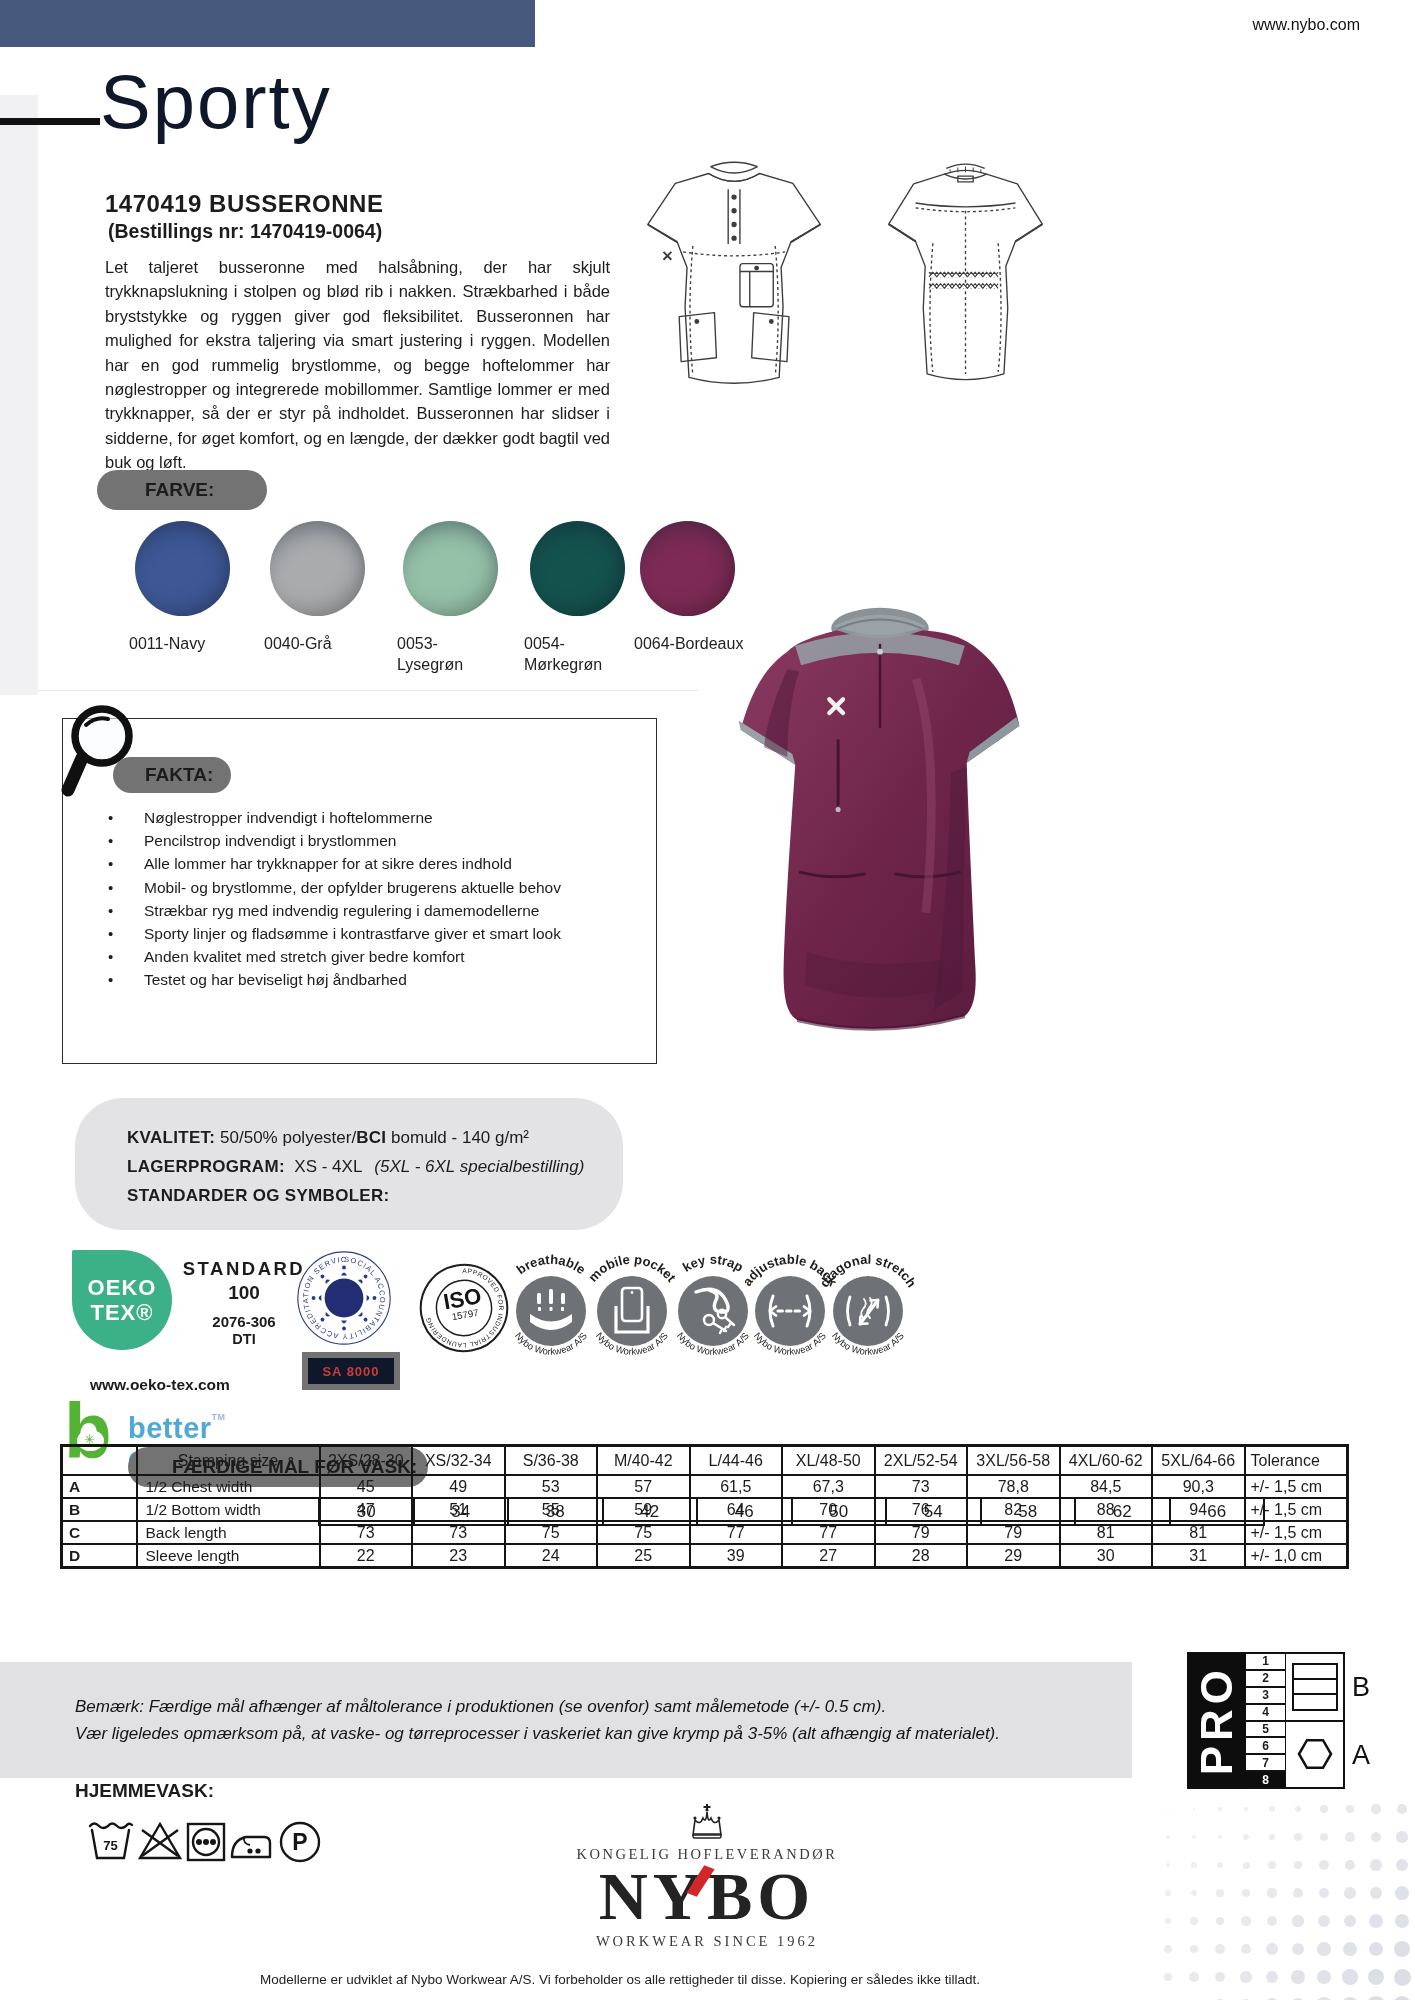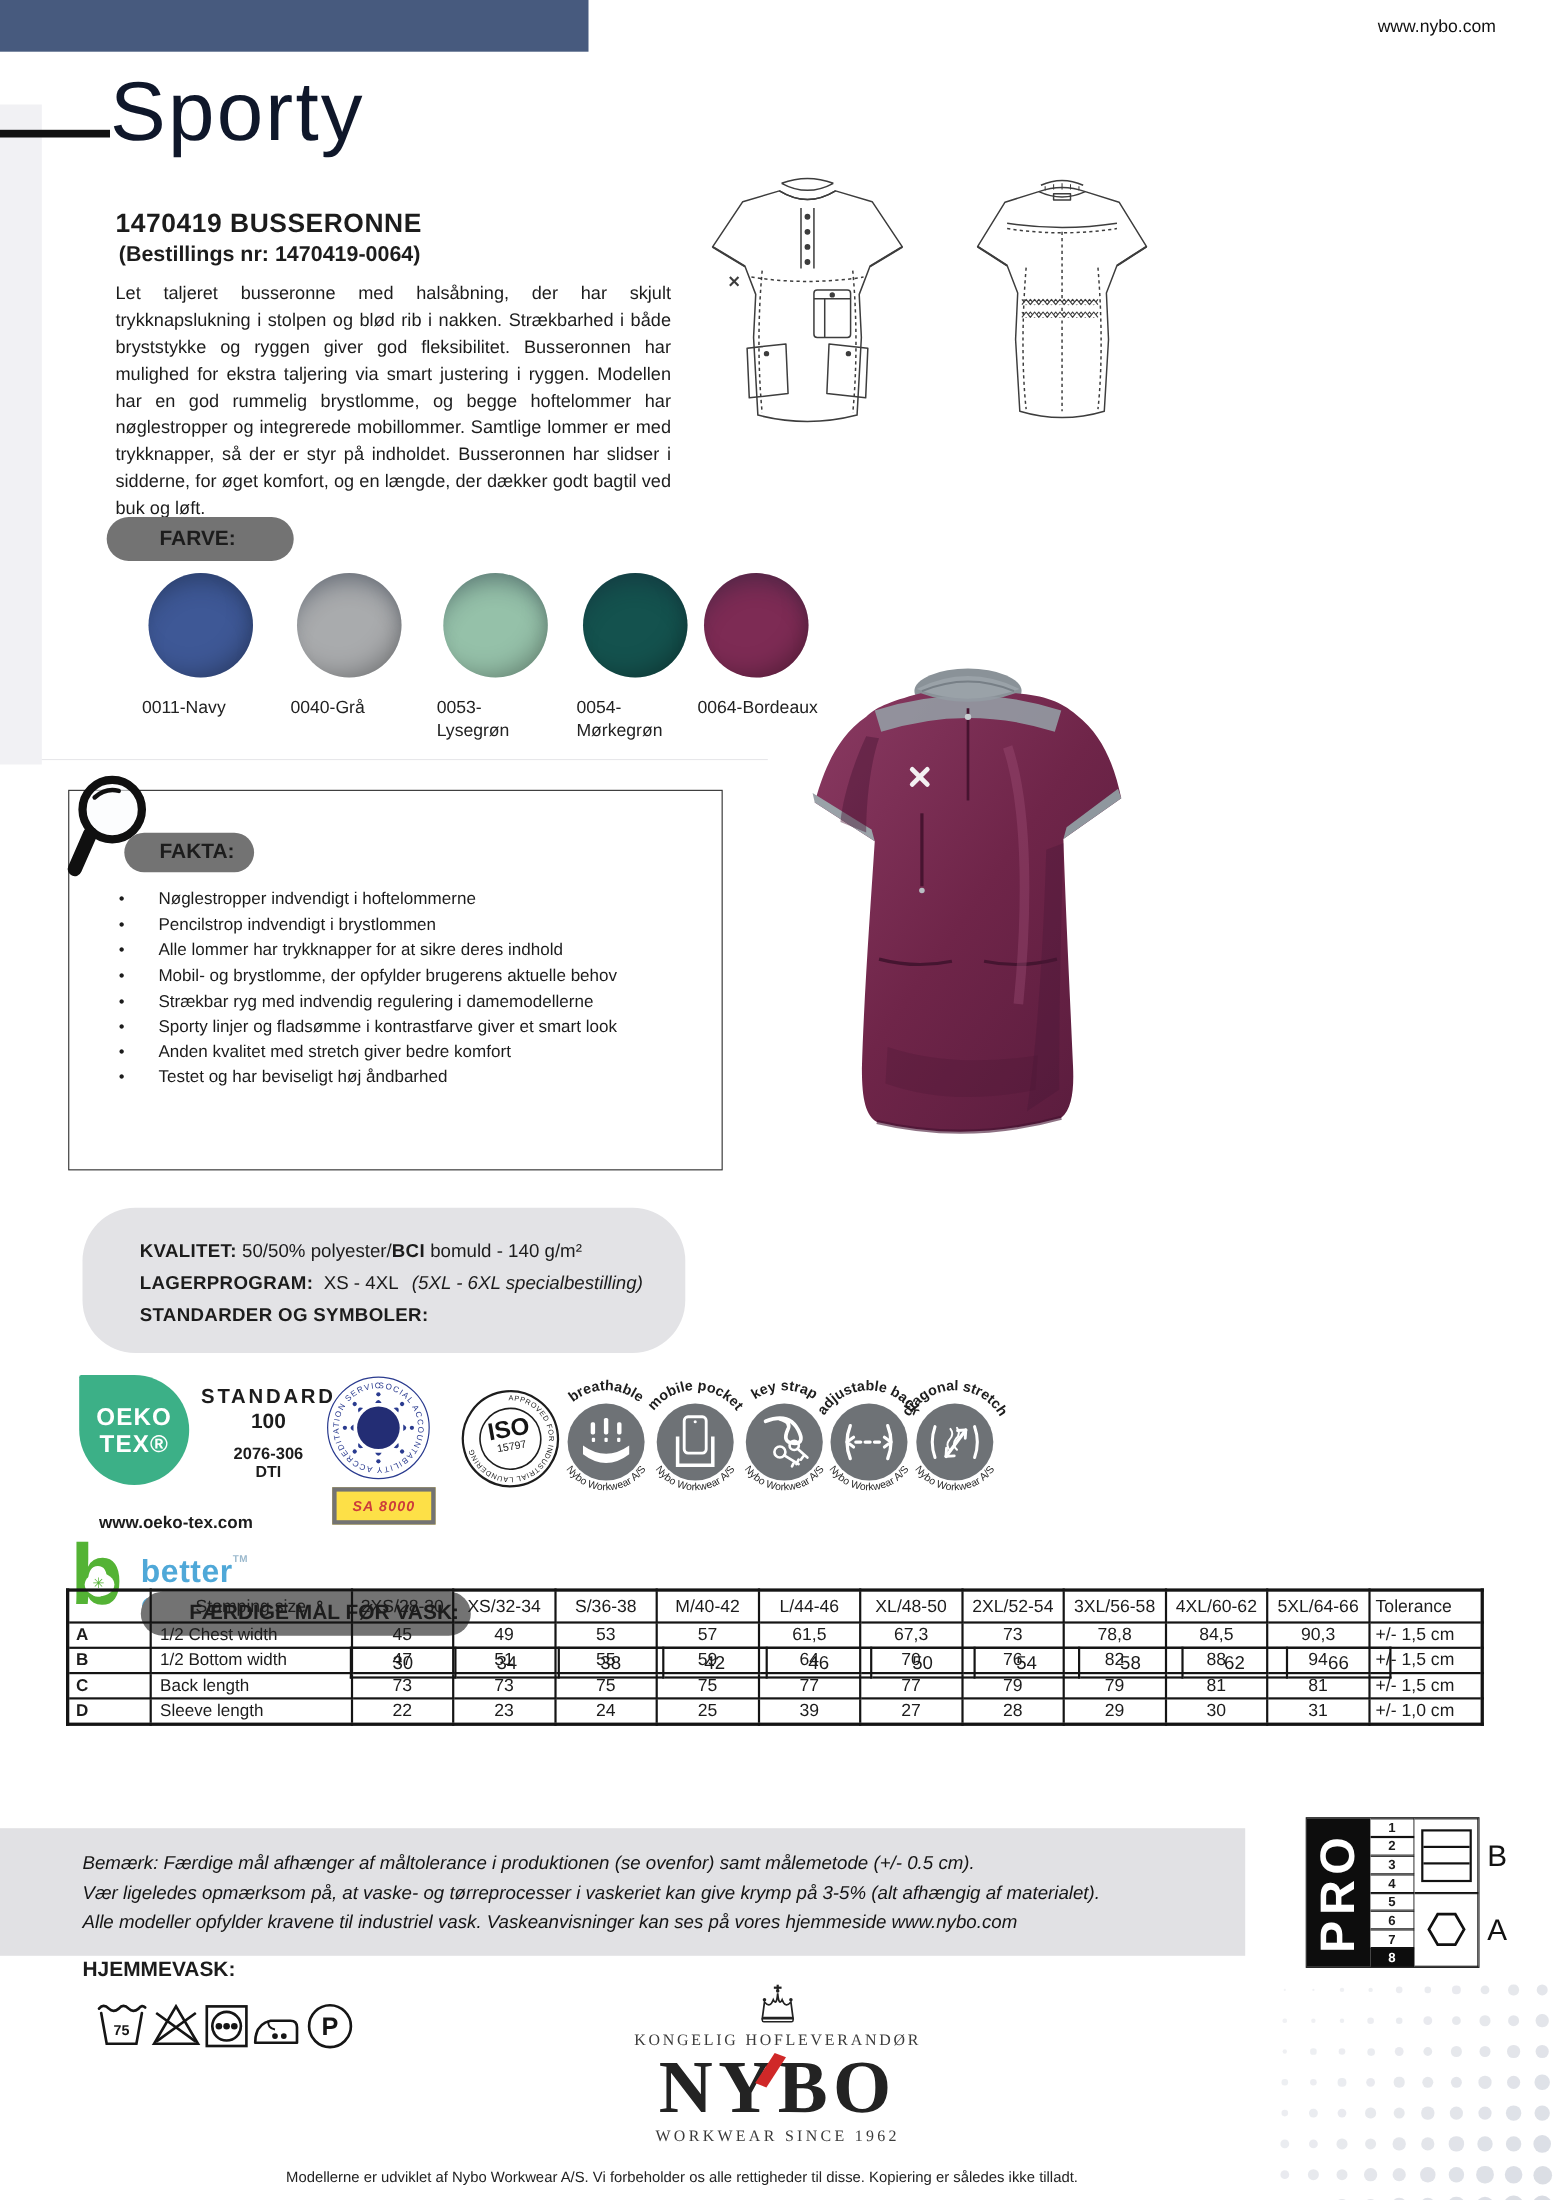--- a/index.html
+++ b/index.html
@@ -52,22 +52,22 @@
   .oeko-100{font-size:19px;font-weight:700;margin-top:2px;}
   .oeko-cert{font-size:15px;font-weight:700;margin-top:9px;}
   .oeko-dti{font-size:14.5px;font-weight:700;margin-top:1px;}
   .oeko-url{left:90px;top:1376px;font-size:15.5px;font-weight:700;}
   .bc-b{left:64px;top:1392px;font-size:78px;font-weight:700;color:#54b335;line-height:78px;}
   .bc-boll{left:77px;top:1430px;width:27px;height:21px;background:#fff;border-radius:50%;}
   .bc-star{left:84px;top:1432px;font-size:13px;color:#54b335;}
   .bc-words{left:128px;top:1402px;color:#4fa8d8;font-weight:700;font-size:29px;line-height:30px;letter-spacing:.5px;}
   .bc-tm{font-size:9px;vertical-align:18px;color:#9bb9cd;}
   .sa-badge{left:296px;top:1250px;}
-  .sa-box{left:302px;top:1352px;width:86px;height:26px;background:#fde047;border:4px solid #737373;
-          display:flex;align-items:center;justify-content:center;color:#cc3b3b;font-weight:700;font-size:13px;letter-spacing:1px;font-style:italic;}
+  .sa-box{left:302px;top:1352px;width:86px;height:26px;background:#0f172a;border:6px solid #737373;
+          display:flex;align-items:center;justify-content:center;color:#cc3b3b;font-weight:700;font-size:13px;letter-spacing:1px;}
   .iso-badge{left:418px;top:1262px;transform:rotate(-10deg);}
   .feature{top:1238px;width:110px;height:130px;}
   .feat-label{font-size:13px;font-weight:700;fill:#1d1d1d;}
   .feat-credit{font-size:9.5px;fill:#2a2a2a;}
 
   
   .maal-pill{left:128px;top:1447px;width:300px;height:40px;font-size:19px;padding-left:44px;box-sizing:border-box;}
   table{border-collapse:collapse;table-layout:fixed;}
   .sizes-table{left:318px;top:1497px;}
   .sizes-table td{border:2.5px solid #141414;height:25px;text-align:center;font-size:17px;width:92.5px;padding:0;}
@@ -514,21 +514,20 @@
           <td>30</td>
           <td>31</td>
           <td class="tol">+/- 1,0 cm</td>
         </tr>
       </tbody>
     </table>
 
   <div class="abs note-band">
     <div>Bemærk: Færdige mål afhænger af måltolerance i produktionen (se ovenfor) samt målemetode (+/- 0.5 cm).</div>
     <div>Vær ligeledes opmærksom på, at vaske- og tørreprocesser i vaskeriet kan give krymp på 3-5% (alt afhængig af materialet).</div>
-    <div>Alle modeller opfylder kravene til industriel vask. Vaskeanvisninger kan ses på vores hjemmeside www.nybo.com</div>
   </div>
 
   <div class="abs hjem-label">HJEMMEVASK:</div>
   <svg class="abs wash-svg" width="240" height="48" viewBox="0 0 240 48">
     <g fill="none" stroke="#151515" stroke-width="2.4" stroke-linecap="round">
       <path d="M2,8 q4,-5 9,0 q4,4 9,0 q4,-5 9,0 q4,4 9,0 q3,-4 6,-1"></path>
       <path d="M4,12 L9,40 H36 L41,12"></path>
       <text x="22.5" y="32" text-anchor="middle" font-size="13" font-weight="bold" fill="#151515" stroke="none">75</text>
     </g>
     <g transform="translate(50,0)" fill="none" stroke="#151515" stroke-width="2.4">

